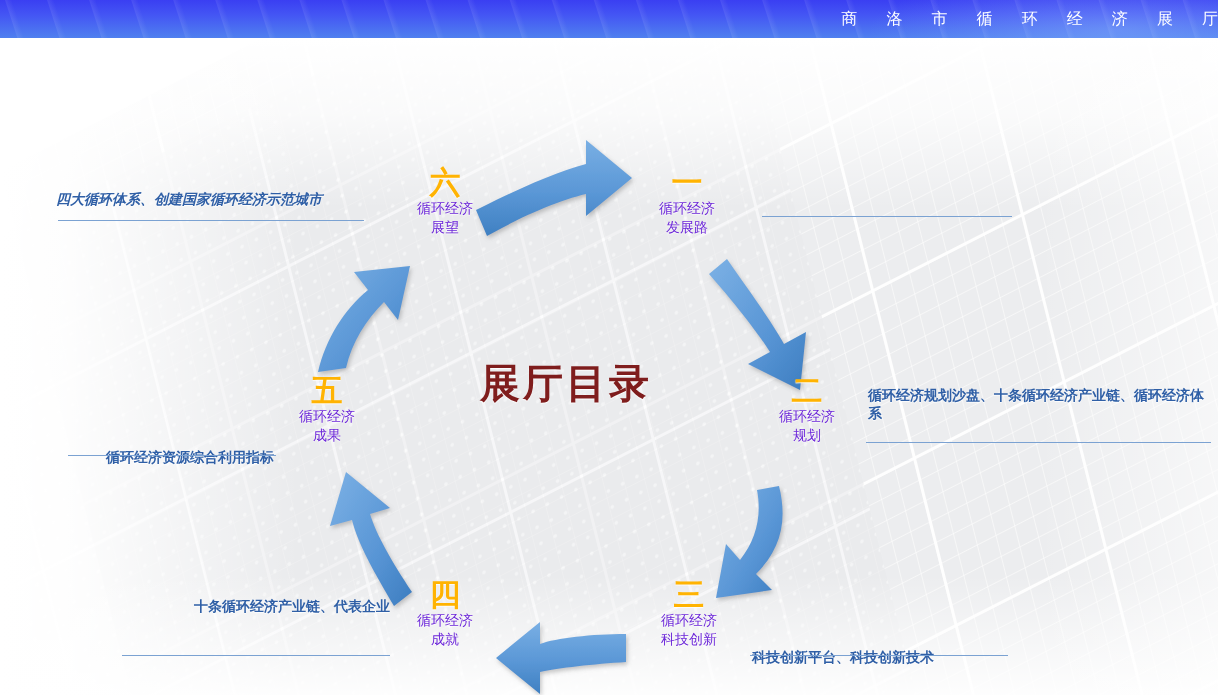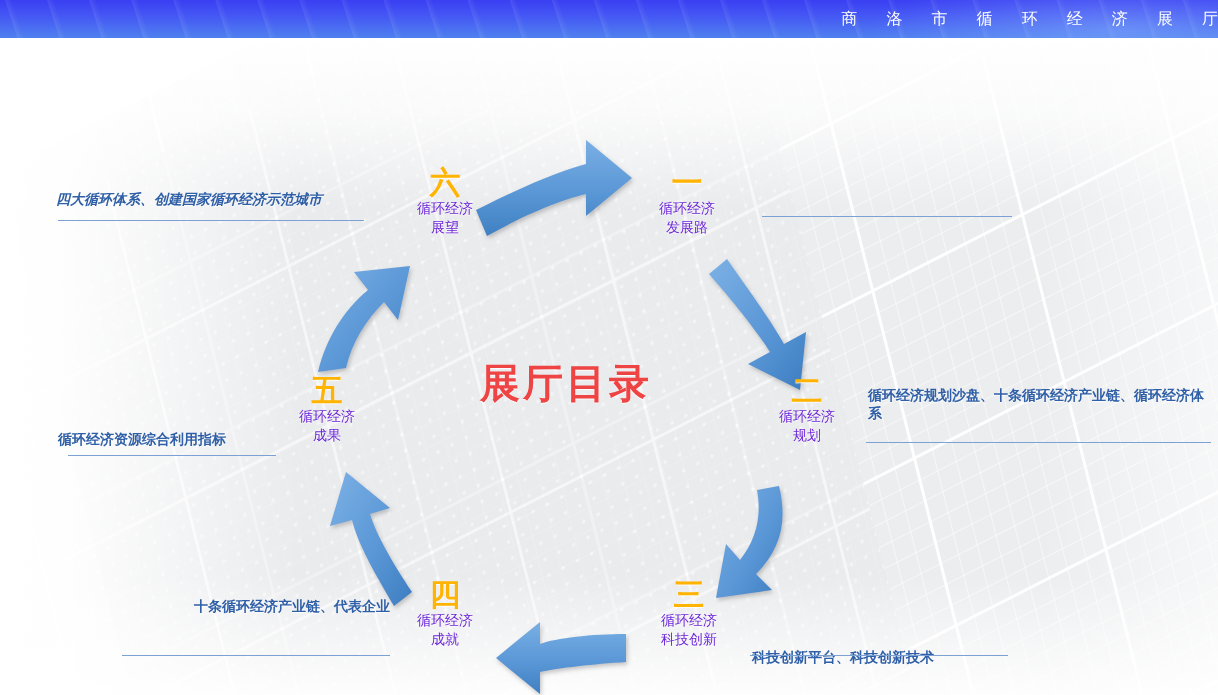--- a/index.html
+++ b/index.html
@@ -113,21 +113,21 @@
     position:absolute; right:0; top:0; width:180px; height:657px;
     background: linear-gradient(270deg, rgba(255,255,255,.55) 0%, rgba(255,255,255,0) 100%);
   }
 
   
   .center-title {
     position: absolute;
     left: 466px; top: 318px;
     width: 200px;
     text-align: center;
-    color: #ef4444;
+    color: #7f1d1d;
     font-size: 40px;
     font-weight: bold;
     letter-spacing: 3px;
     white-space: nowrap;
     text-shadow: 0 1px 1px rgba(255,255,255,.9);
   }
 
   
   .sec { position: absolute; }
   .sec-num {
@@ -173,21 +173,21 @@
 
   #desc2 { left: 868px; top: 348px; width: 345px; text-align: left; }
   #rule2 { left: 866px; top: 404px; width: 345px; }
 
   #desc3 { left: 752px; top: 590px; width: 260px; text-align: left; margin-top: 20px; }
   #rule3 { left: 750px; top: 617px; width: 258px; }
 
   #desc4 { left: 120px; top: 559px; width: 270px; text-align: right; }
   #rule4 { left: 122px; top: 617px; width: 268px; }
 
-  #desc5 { left: 58px; top: 392px; width: 216px; text-align: left; }
+  #desc5 { left: 58px; top: 410px; width: 216px; text-align: right; }
   #rule5 { left: 68px; top: 417px; width: 208px; }
 
   #desc6 { left: 56px; top: 152px; width: 306px; text-align: left; font-style: italic; }
   #rule6 { left: 58px; top: 182px; width: 306px; }
 
   
   .arrow-layer {
     position: absolute;
     left: 0; top: 0;
     width: 1218px; height: 657px;

